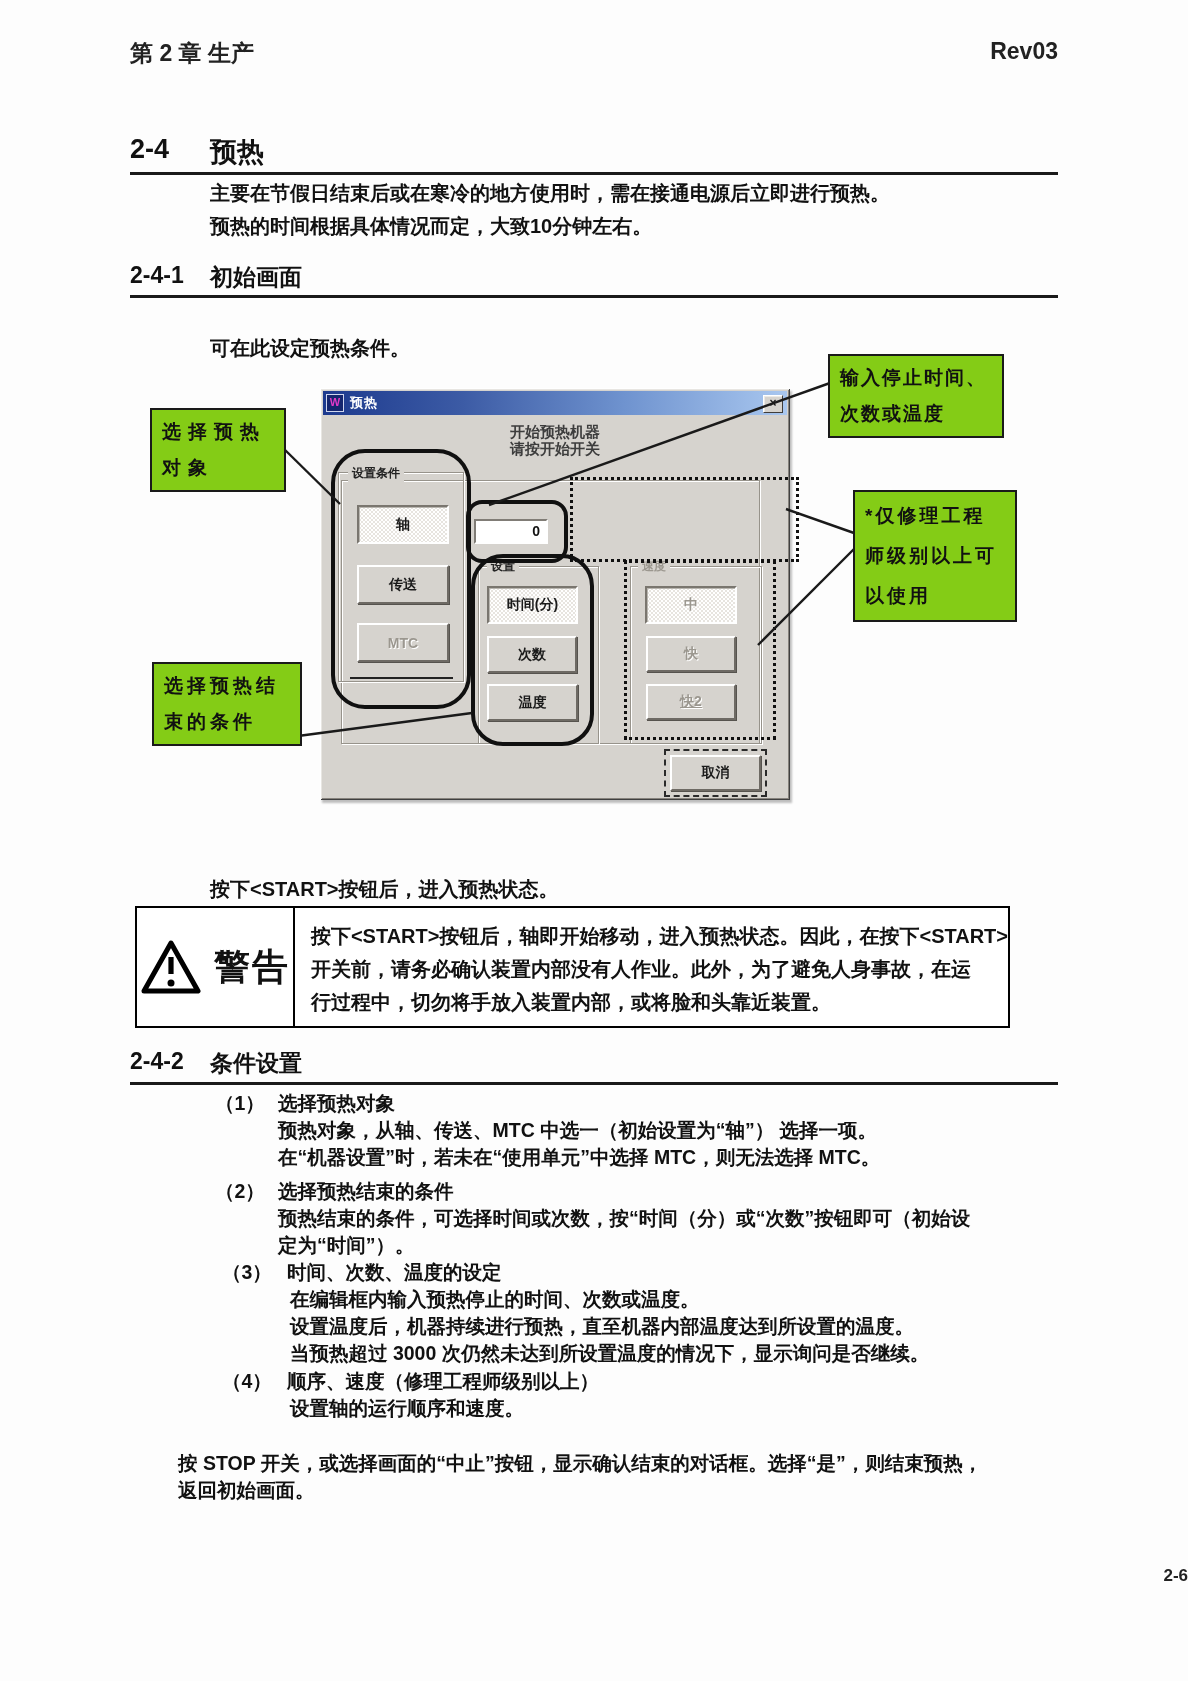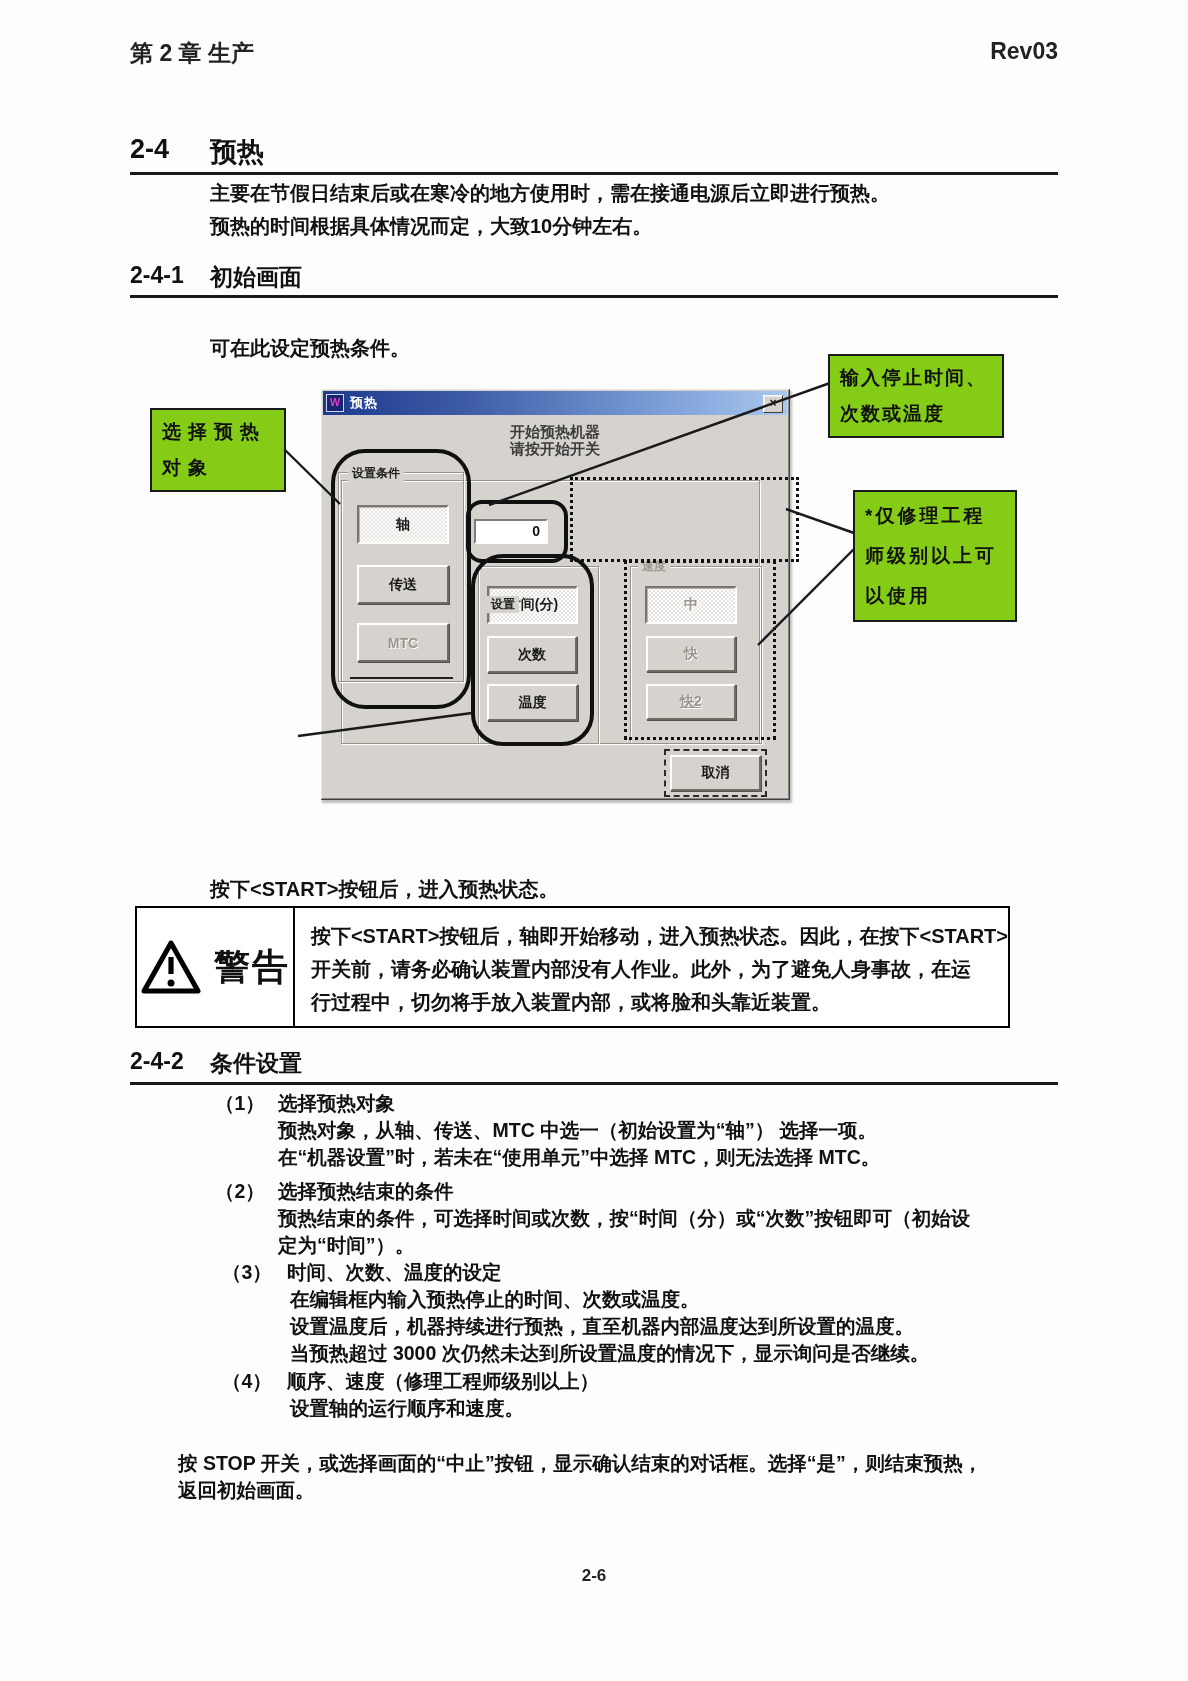--- a/index.html
+++ b/index.html
@@ -46,21 +46,21 @@
   .callout{position:absolute;background:#84cc16;border:2px solid #1a1a1a;z-index:6;
            font-size:19px;font-weight:700;line-height:36px;padding:4px 10px;white-space:nowrap;}
   #leaders{position:absolute;left:0;top:0;z-index:5;pointer-events:none;}
   
   #warnbox{position:absolute;left:135px;top:906px;width:871px;height:118px;border:2px solid #000;
            display:flex;background:#fff;}
   #warnleft{width:225px;border-right:2px solid #000;display:flex;align-items:center;justify-content:center;gap:12px;}
   #warnlabel{font-size:36px;font-weight:700;letter-spacing:2px;}
   #warntext{flex:1;padding:12px 0 0 16px;font-size:20px;font-weight:700;line-height:33px;white-space:nowrap;}
   .capt{font-size:21px;font-weight:700;text-align:center;}
-  .ftr{font-size:17px;font-weight:700;text-align:center;color:#222;}
+  .ftr{font-size:17px;font-weight:700;text-align:right;color:#222;}
 </style>
 </head>
 <body>
 
 <div id="page">
 
   <div class="abs hdr" style="left:130px;top:38px;">第 2 章  生产</div>
   <div class="abs hdr" style="right:130px;top:38px;">Rev03</div>
 
   <div class="abs h1num" style="left:130px;top:134px;">2-4</div>
@@ -91,21 +91,21 @@
     <div class="gbox" style="left:18px;top:84px;width:124px;height:208px;"></div>
     <div class="glegend" style="left:28px;top:77px;">设置条件</div>
     <div class="wbtn sel" style="left:37px;top:117px;width:88px;height:35px;">轴</div>
     <div class="wbtn" style="left:37px;top:177px;width:88px;height:35px;">传送</div>
     <div class="wbtn dim" style="left:37px;top:235px;width:88px;height:35px;">MTC</div>
     <div class="abs" style="left:30px;top:289px;width:103px;border-top:2px solid #222;"></div>
 
     <div class="editbox" style="left:154px;top:131px;width:64px;height:21px;">0</div>
 
     <div class="gbox" style="left:158px;top:178px;width:119px;height:176px;"></div>
-    <div class="glegend" style="left:167px;top:170px;margin-top:38px;">设置</div>
+    <div class="glegend" style="left:167px;top:170px;">设置</div>
     <div class="wbtn sel" style="left:167px;top:198px;width:87px;height:34px;">时间(分)</div>
     <div class="wbtn" style="left:167px;top:248px;width:86px;height:33px;">次数</div>
     <div class="wbtn" style="left:167px;top:296px;width:87px;height:33px;">温度</div>
 
     <div class="gbox" style="left:310px;top:178px;width:130px;height:176px;"></div>
     <div class="glegend gray" style="left:318px;top:170px;">速度</div>
     <div class="wbtn sel dim" style="left:325px;top:198px;width:88px;height:34px;">中</div>
     <div class="wbtn dim" style="left:326px;top:248px;width:86px;height:32px;">快</div>
     <div class="wbtn dim" style="left:326px;top:296px;width:86px;height:32px;text-decoration:underline;">快2</div>
 
@@ -123,20 +123,24 @@
     <line x1="281" y1="446" x2="340" y2="504" stroke="#1a1a1a" stroke-width="2.4"></line>
     <line x1="830" y1="383" x2="489" y2="505" stroke="#1a1a1a" stroke-width="2.4"></line>
     <line x1="854" y1="533" x2="786" y2="509" stroke="#1a1a1a" stroke-width="2.4"></line>
     <line x1="854" y1="549" x2="758" y2="645" stroke="#1a1a1a" stroke-width="2.4"></line>
     <line x1="298" y1="736" x2="472" y2="713" stroke="#1a1a1a" stroke-width="2.4"></line>
   </svg>
 
   <div class="callout" style="left:150px;top:408px;width:112px;letter-spacing:7px;">
     <div>选择预热</div>
     <div>对象</div>
+  </div>
+  <div class="callout" style="left:152px;top:662px;width:126px;letter-spacing:4px;">
+    <div>选择预热结</div>
+    <div>束的条件</div>
   </div>
   <div class="callout" style="left:828px;top:354px;width:152px;letter-spacing:2px;">
     <div>输入停止时间、</div>
     <div>次数或温度</div>
   </div>
   <div class="callout" style="left:853px;top:490px;width:140px;letter-spacing:3px;line-height:40px;">
     <div>*仅修理工程</div>
     <div>师级别以上可</div>
     <div>以使用</div>
   </div>

